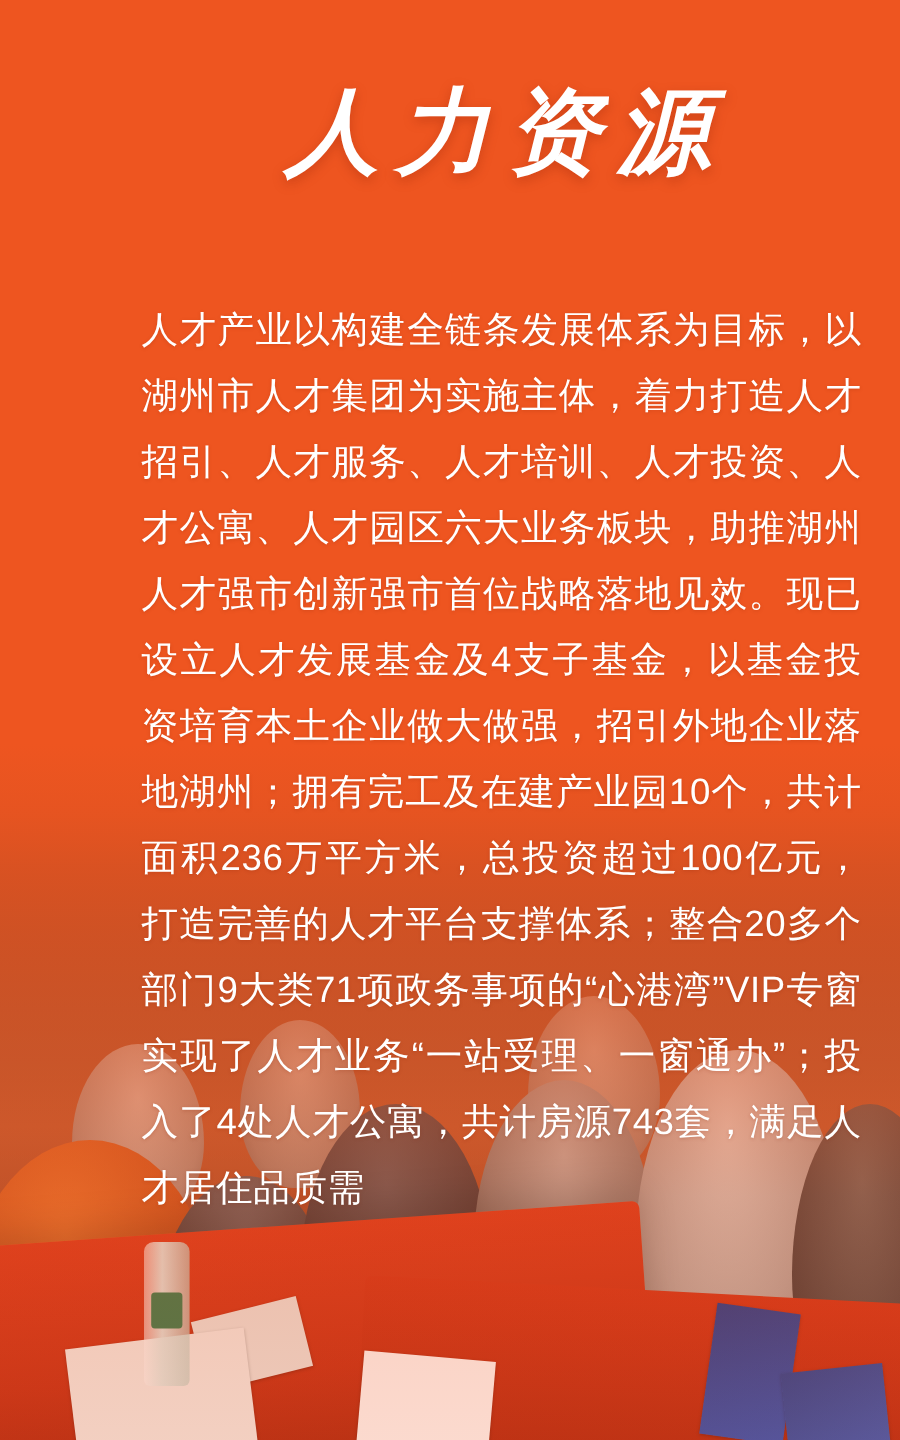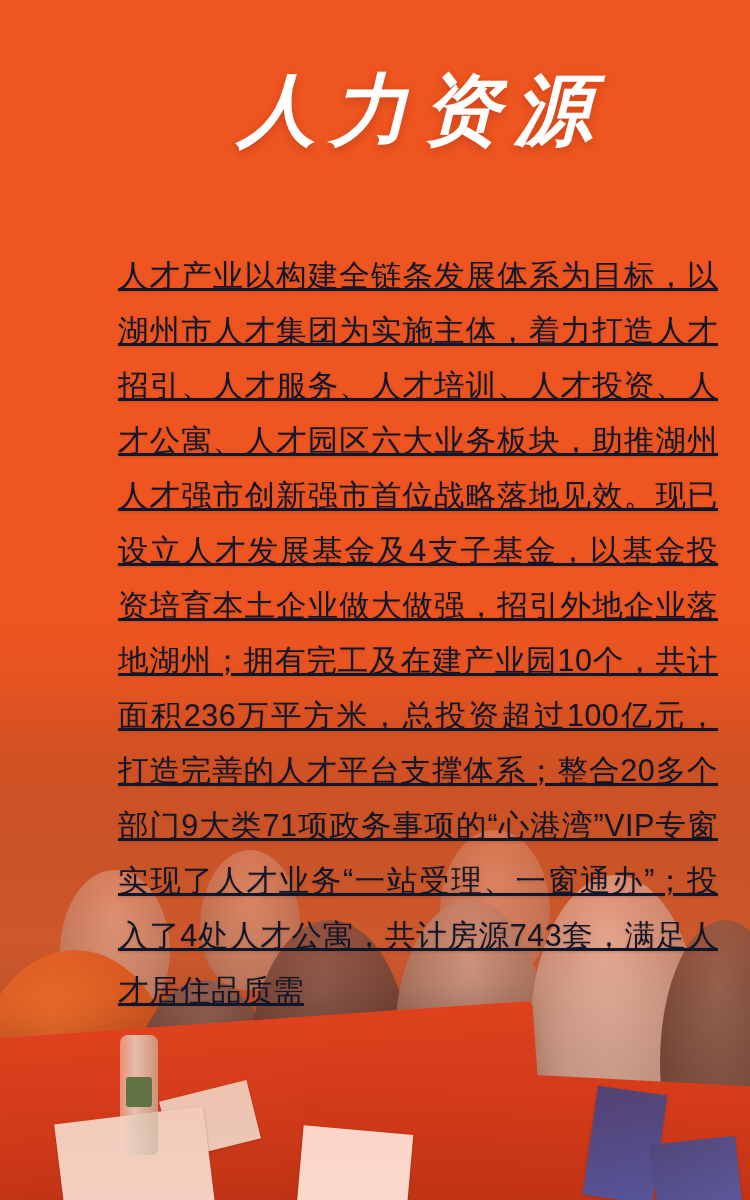--- a/index.html
+++ b/index.html
@@ -111,29 +111,28 @@
     letter-spacing: 14px;
     text-indent: 14px;
     line-height: 1;
     text-shadow: 0 3px 10px rgba(150,35,10,.35);
   }
   .body-text {
     position: absolute;
     top: 248px;
     left: 78px;
     width: 600px;
-    color: #0f172a;
+    color: #ffffff;
     font-size: 30.5px;
     line-height: 55px;
     letter-spacing: 0.5px;
     text-align: justify;
     text-justify: inter-ideograph;
     font-family: "Liberation Sans", "DejaVu Sans", sans-serif;
     text-shadow: 0 1px 3px rgba(140,40,12,.25);
-    text-decoration: underline;
   }
 </style>
 </head>
 <body>
 
 <div class="poster">
 
   <div class="photo-layer">
     <div class="photo-base"></div>
     <div class="blob b7"></div>

